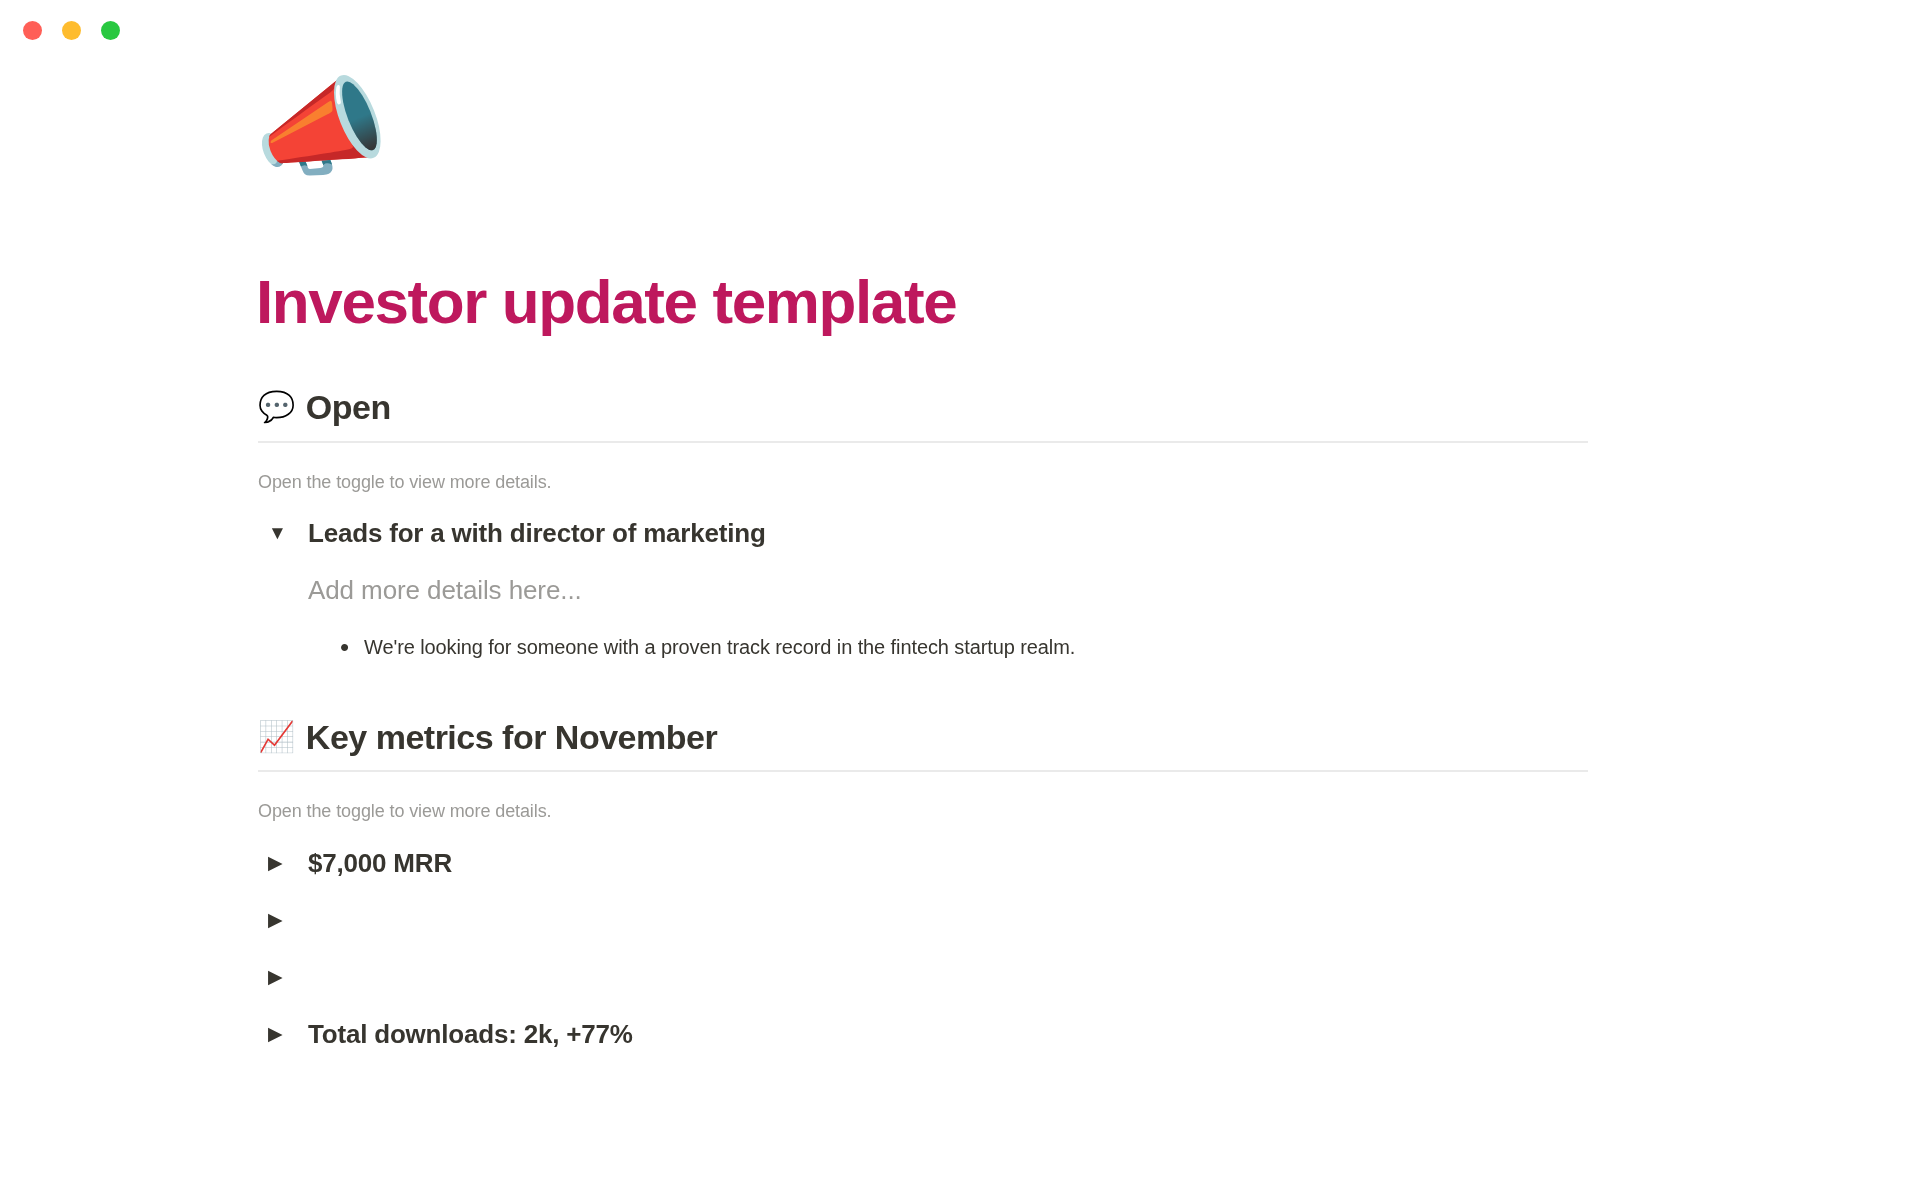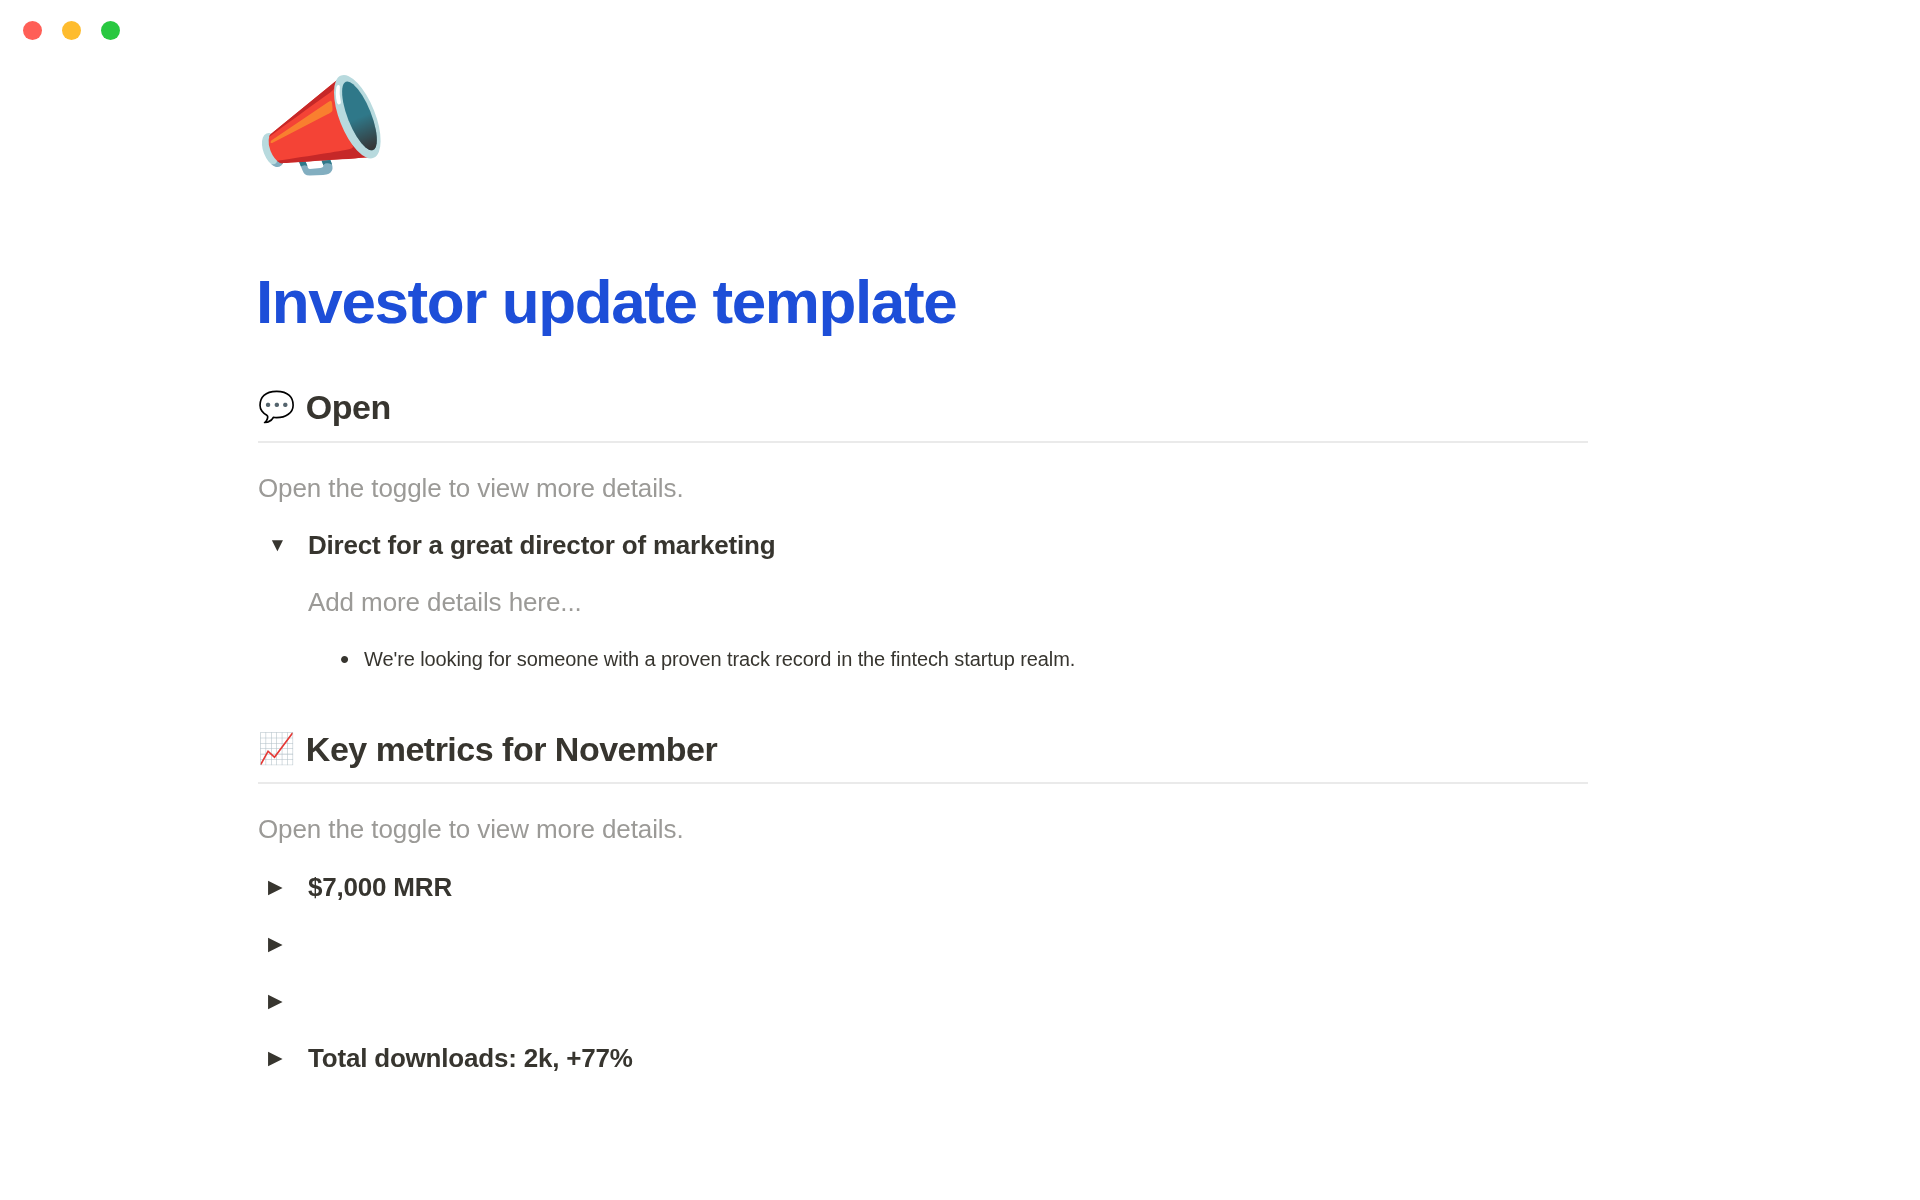--- a/index.html
+++ b/index.html
@@ -72,21 +72,21 @@
     margin-left: -4px;
     user-select: none;
   }
 
   
   .page-title {
     font-size: 62px;
     font-weight: 700;
     letter-spacing: -1.4px;
     line-height: 1.1;
-    color: #1d4ed8;
+    color: #be185d;
     margin-top: 64px;
     margin-left: -2px;
   }
 
   
   .section {
     margin-top: 50px;
   }
   .section-heading {
     display: flex;
@@ -106,21 +106,21 @@
   }
   .section-rule {
     width: 1330px;
     height: 2px;
     background: #EAEAEA;
     margin-bottom: 0;
   }
 
   
   .hint-text {
-    font-size: 26px;
+    font-size: 18px;
     color: #9B9A97;
     line-height: 1.5;
     margin-top: 26px;
     letter-spacing: -0.1px;
   }
 
   
   .toggle-row {
     display: flex;
     align-items: flex-start;
@@ -201,21 +201,21 @@
       <div class="section-heading">
         <span class="section-emoji">💬</span>
         <span>Open</span>
       </div>
       <div class="section-rule"></div>
 
       <p class="hint-text">Open the toggle to view more details.</p>
 
       <div class="toggle-row">
         <span class="toggle-arrow">▼</span>
-        <span class="toggle-label">Direct for a great director of marketing</span>
+        <span class="toggle-label">Leads for a with director of marketing</span>
       </div>
 
       <div class="toggle-children">
         <p class="child-hint">Add more details here...</p>
 
         <div class="bullet-row">
           <span class="bullet-dot">•</span>
           <span class="bullet-text">We're looking for someone with a proven track record in the fintech startup realm.</span>
         </div>
       </div>

